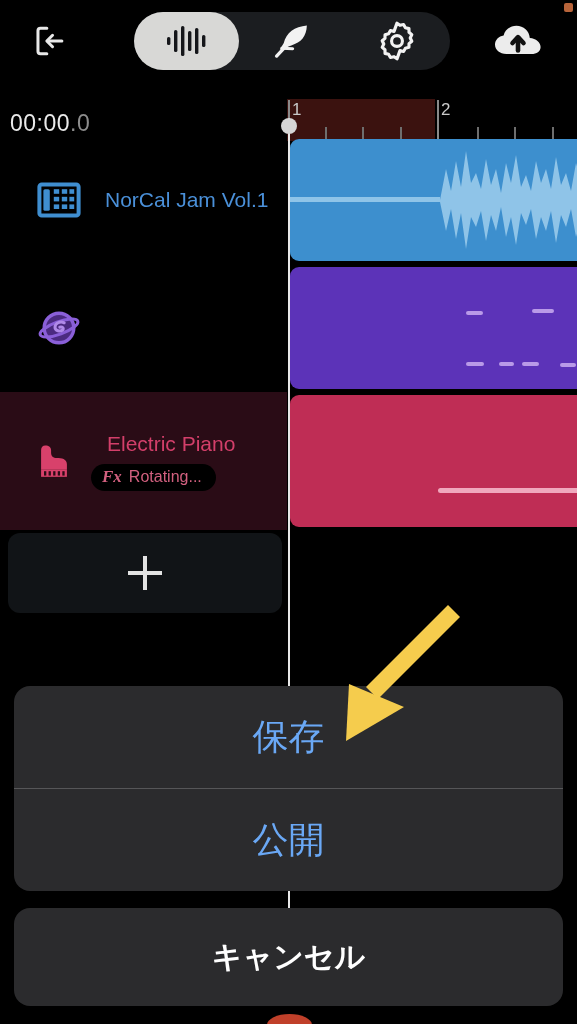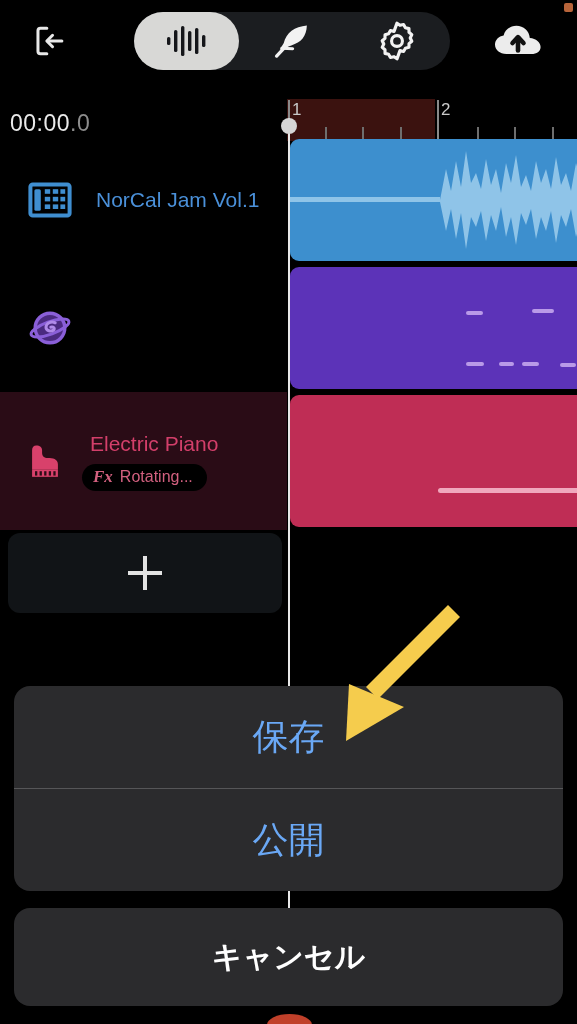--- a/index.html
+++ b/index.html
@@ -97,21 +97,21 @@
   }
   .track {
     position: relative;
     width: 577px;
     display: flex;
   }
   .track-head {
     position: relative;
     width: 287px;
     display: flex; align-items: center;
-    padding-left: 18px;
+    padding-left: 27px;
     flex: 0 0 287px;
   }
   .t-icon {
     width: 64px; height: 64px;
     display: flex; align-items: center; justify-content: center;
     flex: 0 0 64px;
   }
   .t-label {
     margin-left: 14px;
     font-size: 21px;
@@ -374,21 +374,21 @@
             <g fill="#2a0c16">
               <rect x="4.8" y="16.9" width="1.1" height="2.1"></rect>
               <rect x="7.0" y="16.9" width="1.1" height="2.1"></rect>
               <rect x="9.2" y="16.9" width="1.1" height="2.1"></rect>
               <rect x="11.4" y="16.9" width="1.1" height="2.1"></rect>
               <rect x="13.6" y="16.9" width="1.1" height="2.1"></rect>
             </g>
           </svg>
         </div>
         <div>
-          <div class="t-label" style="margin-left:8px">Electric Piano</div>
+          <div class="t-label" style="margin-left:16px">Electric Piano</div>
           <div class="fx-chip">
             <span class="fx">Fx</span>
             <span>Rotating...</span>
           </div>
         </div>
       </div>
       <div class="track-lane">
         <div class="clip" style="background:#bf2d55">
           <svg width="330" height="132" viewBox="0 0 330 132" preserveAspectRatio="none">
             <rect x="148" y="93" width="182" height="5" rx="2.5" fill="#f0a8bd"></rect>

